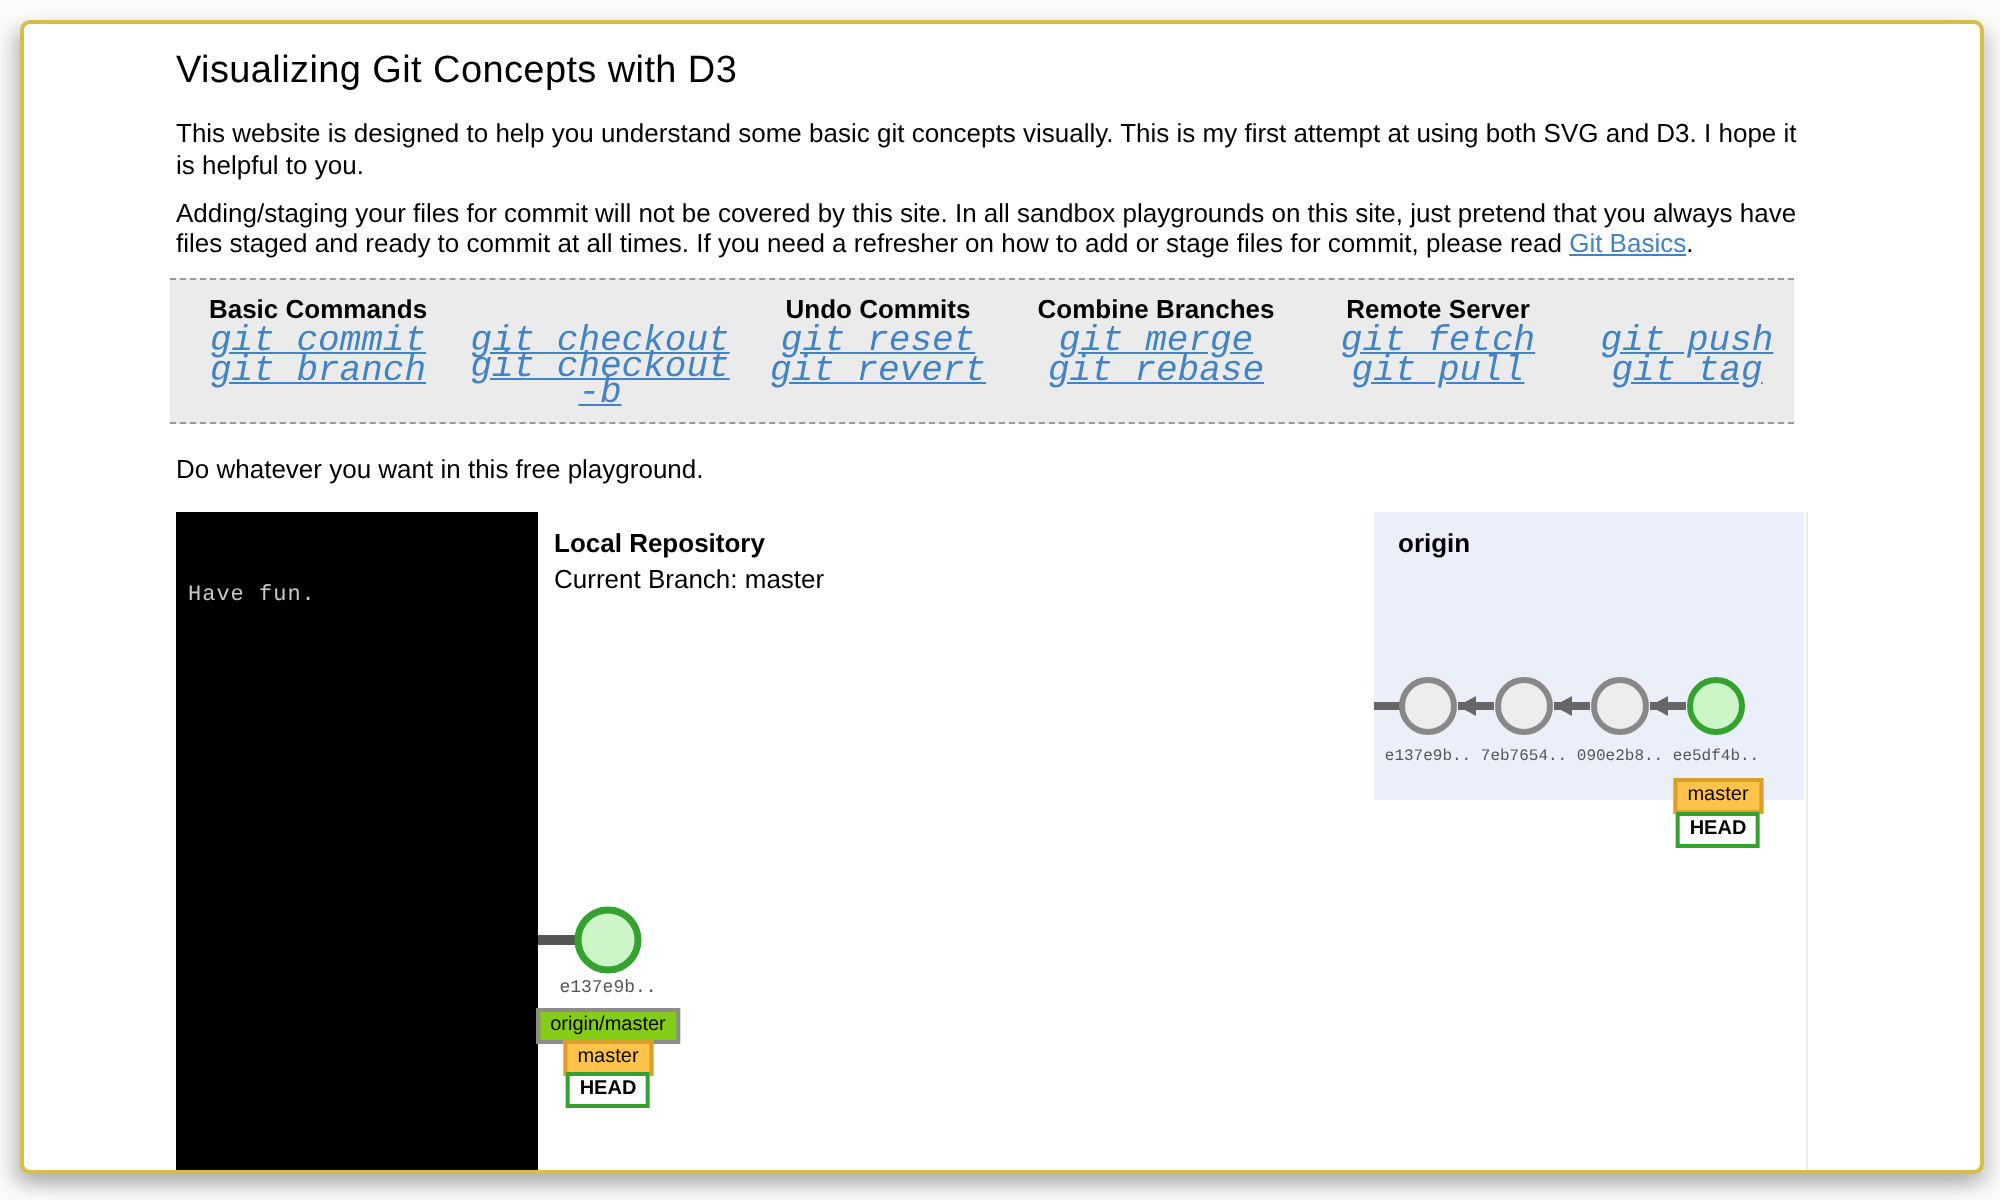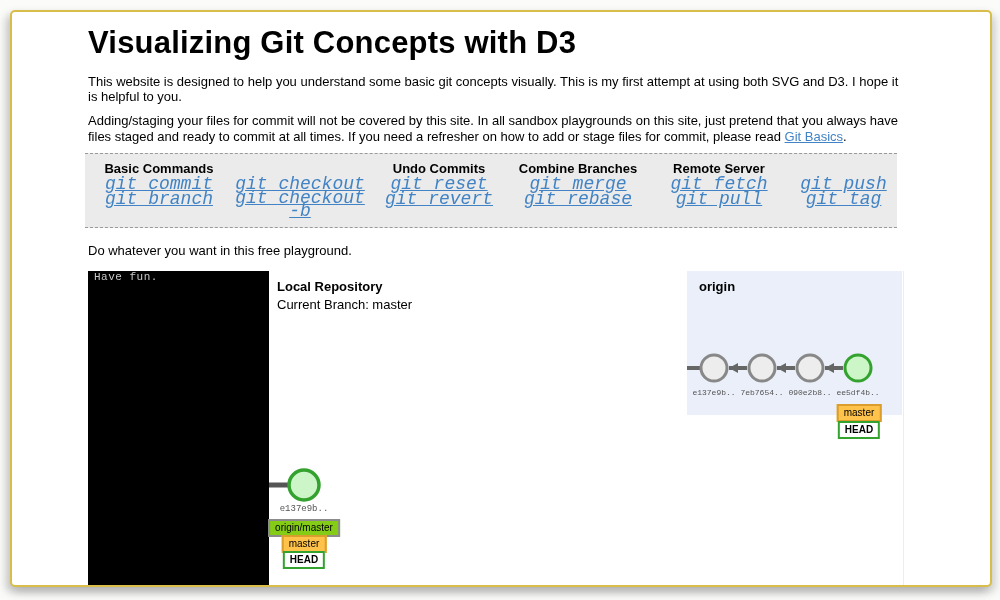--- a/index.html
+++ b/index.html
@@ -8,21 +8,21 @@
     position: absolute; left: 10px; top: 10px; right: 8px; bottom: 13px;
     background: #fff;
     border: 2px solid #d9bd4b;
     border-radius: 5px;
     box-shadow: -4px 5px 9px rgba(110,110,110,.38), 4px 5px 9px rgba(130,130,130,.30);
     overflow: hidden;
   }
 
   .content { position: relative; padding: 2px 0 0 76px; color: #000; font-size: 13px; line-height: 1.18; }
 
-  h1.title { font-size: 31px; margin: 11px 0 12px 0; font-weight: bold; letter-spacing: .2px; }
+  h1.title { font-size: 19px; margin: 11px 0 12px 0; font-weight: normal; letter-spacing: .2px; }
   p.para { margin: 0 0 9px 0; max-width: 818px; }
   a.text-link { color: #4183c4; text-decoration: underline; cursor: pointer; }
 
   .commands {
     display: grid;
     grid-template-columns: 142px 140px 138px 140px 142px 1fr;
     width: 812px;
     margin-left: -3px;
     background: #ebebeb;
     border-top: 1px dashed #999;
@@ -40,21 +40,21 @@
     color: #4183c4; text-decoration: underline; cursor: pointer; font-style: italic;
   }
 
   .playground { position: relative; height: 368px; width: 816px; margin-top: 13px; }
 
   .terminal {
     position: absolute; left: 0; top: 0; width: 181px; height: 362px;
     background: #000; box-sizing: border-box;
     font-family: "Liberation Mono", monospace; font-size: 11px;
   }
-  .terminal-log { color: #c9c9c9; padding: 0 6px; letter-spacing: .5px; }
+  .terminal-log { color: #c9c9c9; padding: 0 6px; letter-spacing: .5px; margin-top: 36px; }
 
   .repo-header { position: absolute; left: 189px; top: 8px; }
   .repo-title { font-weight: bold; font-size: 13px; }
   .repo-branch { font-size: 13px; margin-top: 3px; }
 
   .svg-stage {
     position: absolute; left: 181px; top: 0; width: 634px; height: 356px;
     border-right: 1px solid #ededed; border-bottom: 1px solid #ededed;
   }
   .svg-stage > svg.local-graph { position: absolute; left: 0; top: 0; }

